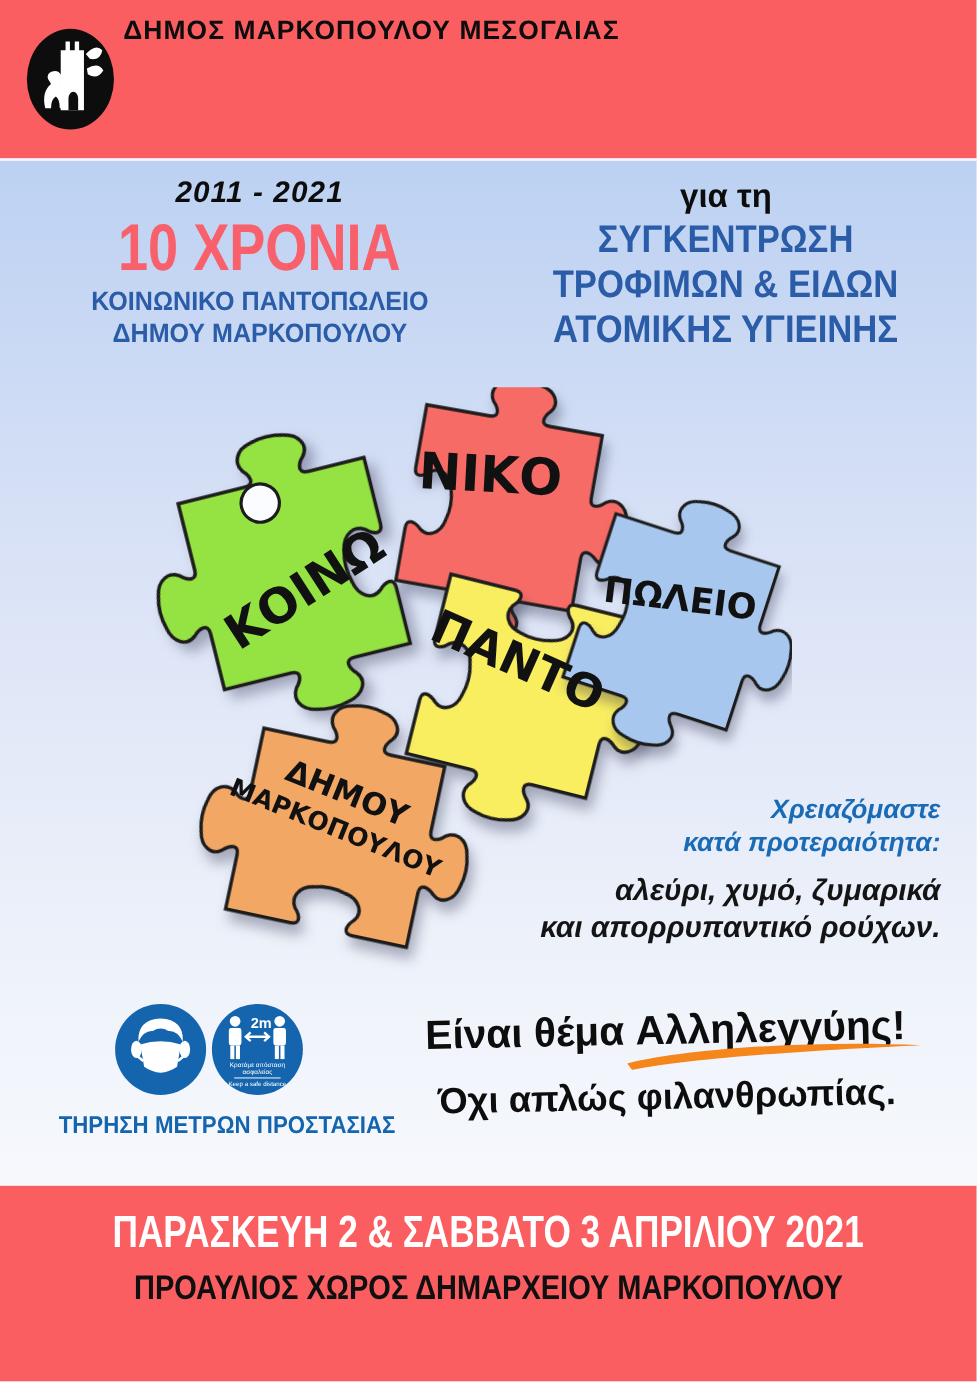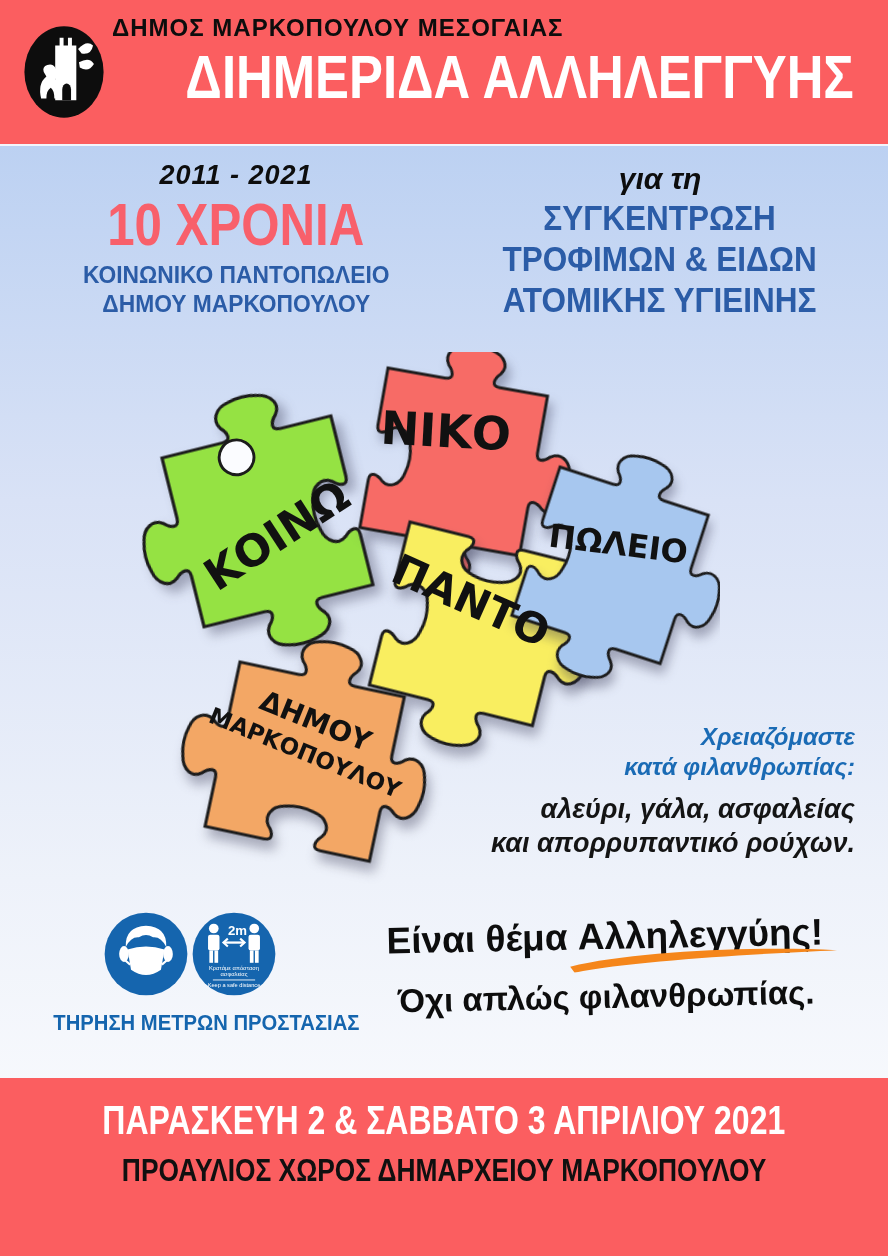--- a/index.html
+++ b/index.html
@@ -20,21 +20,21 @@
         border-top:2px solid #f3f5fb;box-sizing:border-box;}
 
   .anniv{position:absolute;left:36px;top:14px;width:400px;text-align:center;}
   .years{font-size:27px;font-style:italic;font-weight:bold;color:#0d0d0d;letter-spacing:1px;}
   .decade{font-size:60px;font-weight:800;color:#F8606B;line-height:1.05;margin-top:2px;
           display:inline-block;transform:scaleX(.82);white-space:nowrap;}
   .anniv-sub{margin-top:4px;font-size:24px;font-weight:800;color:#2B5CA7;line-height:1.22;
              display:inline-block;transform:scaleX(.95);white-space:nowrap;}
 
   .purpose{position:absolute;left:450px;right:18px;top:16px;text-align:center;}
-  .for{font-size:30px;font-weight:bold;font-style:italic;color:#0d0d0d;}
+  .for{font-size:30px;font-weight:bold;color:#0d0d0d;}
   .purpose-lines{margin-top:2px;font-size:35px;font-weight:800;color:#2B5CA7;line-height:1.17;
                  display:inline-block;transform:scaleX(.9);white-space:nowrap;}
 
   .puzzle{position:absolute;left:140px;top:206px;width:580px;height:545px;}
   .pz{stroke:#1c1c1c;stroke-width:2.2;filter:drop-shadow(4px 6px 4px rgba(40,40,70,.35));}
   .pz-label{font-family:"DejaVu Sans",sans-serif;font-weight:bold;fill:#111;}
 
   .needs{position:absolute;right:33px;top:576px;width:460px;text-align:right;}
   .needs-h{font-size:24px;font-weight:bold;font-style:italic;color:#1A6BB5;line-height:1.25;}
   .needs-items{margin-top:10px;font-size:27px;font-weight:bold;font-style:italic;color:#141414;line-height:1.27;}
@@ -70,21 +70,20 @@
     <svg class="logo" viewBox="0 0 100 112">
       <ellipse cx="50" cy="56" rx="45" ry="52" fill="#0d0d0d"></ellipse>
       <path d="M40,26 h5 v-9 h4.5 v9 h5 v-9 h4.5 v9 h5 v62 h-24 z" fill="#ffffff"></path>
       <path d="M48,88 v-12 a5,7 0 0 1 10,0 v12 z" fill="#0d0d0d"></path>
       <path d="M24,86 q-4,-17 6,-25 l-3,-5 q-2,-6 4,-8 q6,-2 9,3 l3,6 q1,4 -3,7 q7,8 5,22 l-6,0 q0,-9 -4,-12 q-5,3 -5,12 z" fill="#ffffff"></path>
       <path d="M66,30 q10,-11 17,-4 q-2,11 -13,9 z" fill="#ffffff"></path>
       <path d="M67,45 q12,-7 17,2 q-6,10 -16,4 z" fill="#ffffff"></path>
     </svg>
     <div class="header-text">
       <div class="muni">ΔΗΜΟΣ ΜΑΡΚΟΠΟΥΛΟΥ ΜΕΣΟΓΑΙΑΣ</div>
-      <div><span class="title">ΔΙΗΜΕΡΙΔΑ ΑΛΛΗΛΕΓΓΥΗΣ</span></div>
     </div>
   </div>
 
   <div class="main">
 
     <div class="anniv">
       <div class="years">2011 - 2021</div>
       <div><span class="decade">10 ΧΡΟΝΙΑ</span></div>
       <div><span class="anniv-sub">
         <div>ΚΟΙΝΩΝΙΚΟ ΠΑΝΤΟΠΩΛΕΙΟ</div>
@@ -128,24 +127,24 @@
       <text class="pz-label" font-size="46" text-anchor="middle" transform="translate(305,95) rotate(3)">ΝΙΚΟ</text>
       <text class="pz-label" font-size="42" text-anchor="middle" transform="translate(325,262) rotate(24)">ΠΑΝΤΟ</text>
       <text class="pz-label" font-size="32" text-anchor="middle" transform="translate(477,203) rotate(7)">ΠΩΛΕΙΟ</text>
       <text class="pz-label" font-size="28" text-anchor="middle" transform="translate(172,378) rotate(22)">ΔΗΜΟΥ</text>
       <text class="pz-label" font-size="23" text-anchor="middle" transform="translate(162,408) rotate(22)">ΜΑΡΚΟΠΟΥΛΟΥ</text>
     </svg>
 
     <div class="needs">
       <div class="needs-h">
         <div>Χρειαζόμαστε</div>
-        <div>κατά φιλανθρωπίας:</div>
+        <div>κατά προτεραιότητα:</div>
       </div>
       <div class="needs-items">
-        <div>αλεύρι, γάλα, ασφαλείας</div>
+        <div>αλεύρι, χυμό, ζυμαρικά</div>
         <div>και απορρυπαντικό ρούχων.</div>
       </div>
     </div>
 
     <div class="protection">
       <div class="icons">
         <svg class="picon" viewBox="0 0 100 100">
           <circle cx="50" cy="50" r="47" fill="#1565AE"></circle>
           <path d="M27,42 Q26,19 50,18 Q74,19 73,42 Q67,30 58,31 Q50,26 42,31 Q33,30 27,42 Z" fill="#ffffff"></path>
           <ellipse cx="25" cy="50" rx="5.5" ry="9" fill="#ffffff"></ellipse>

